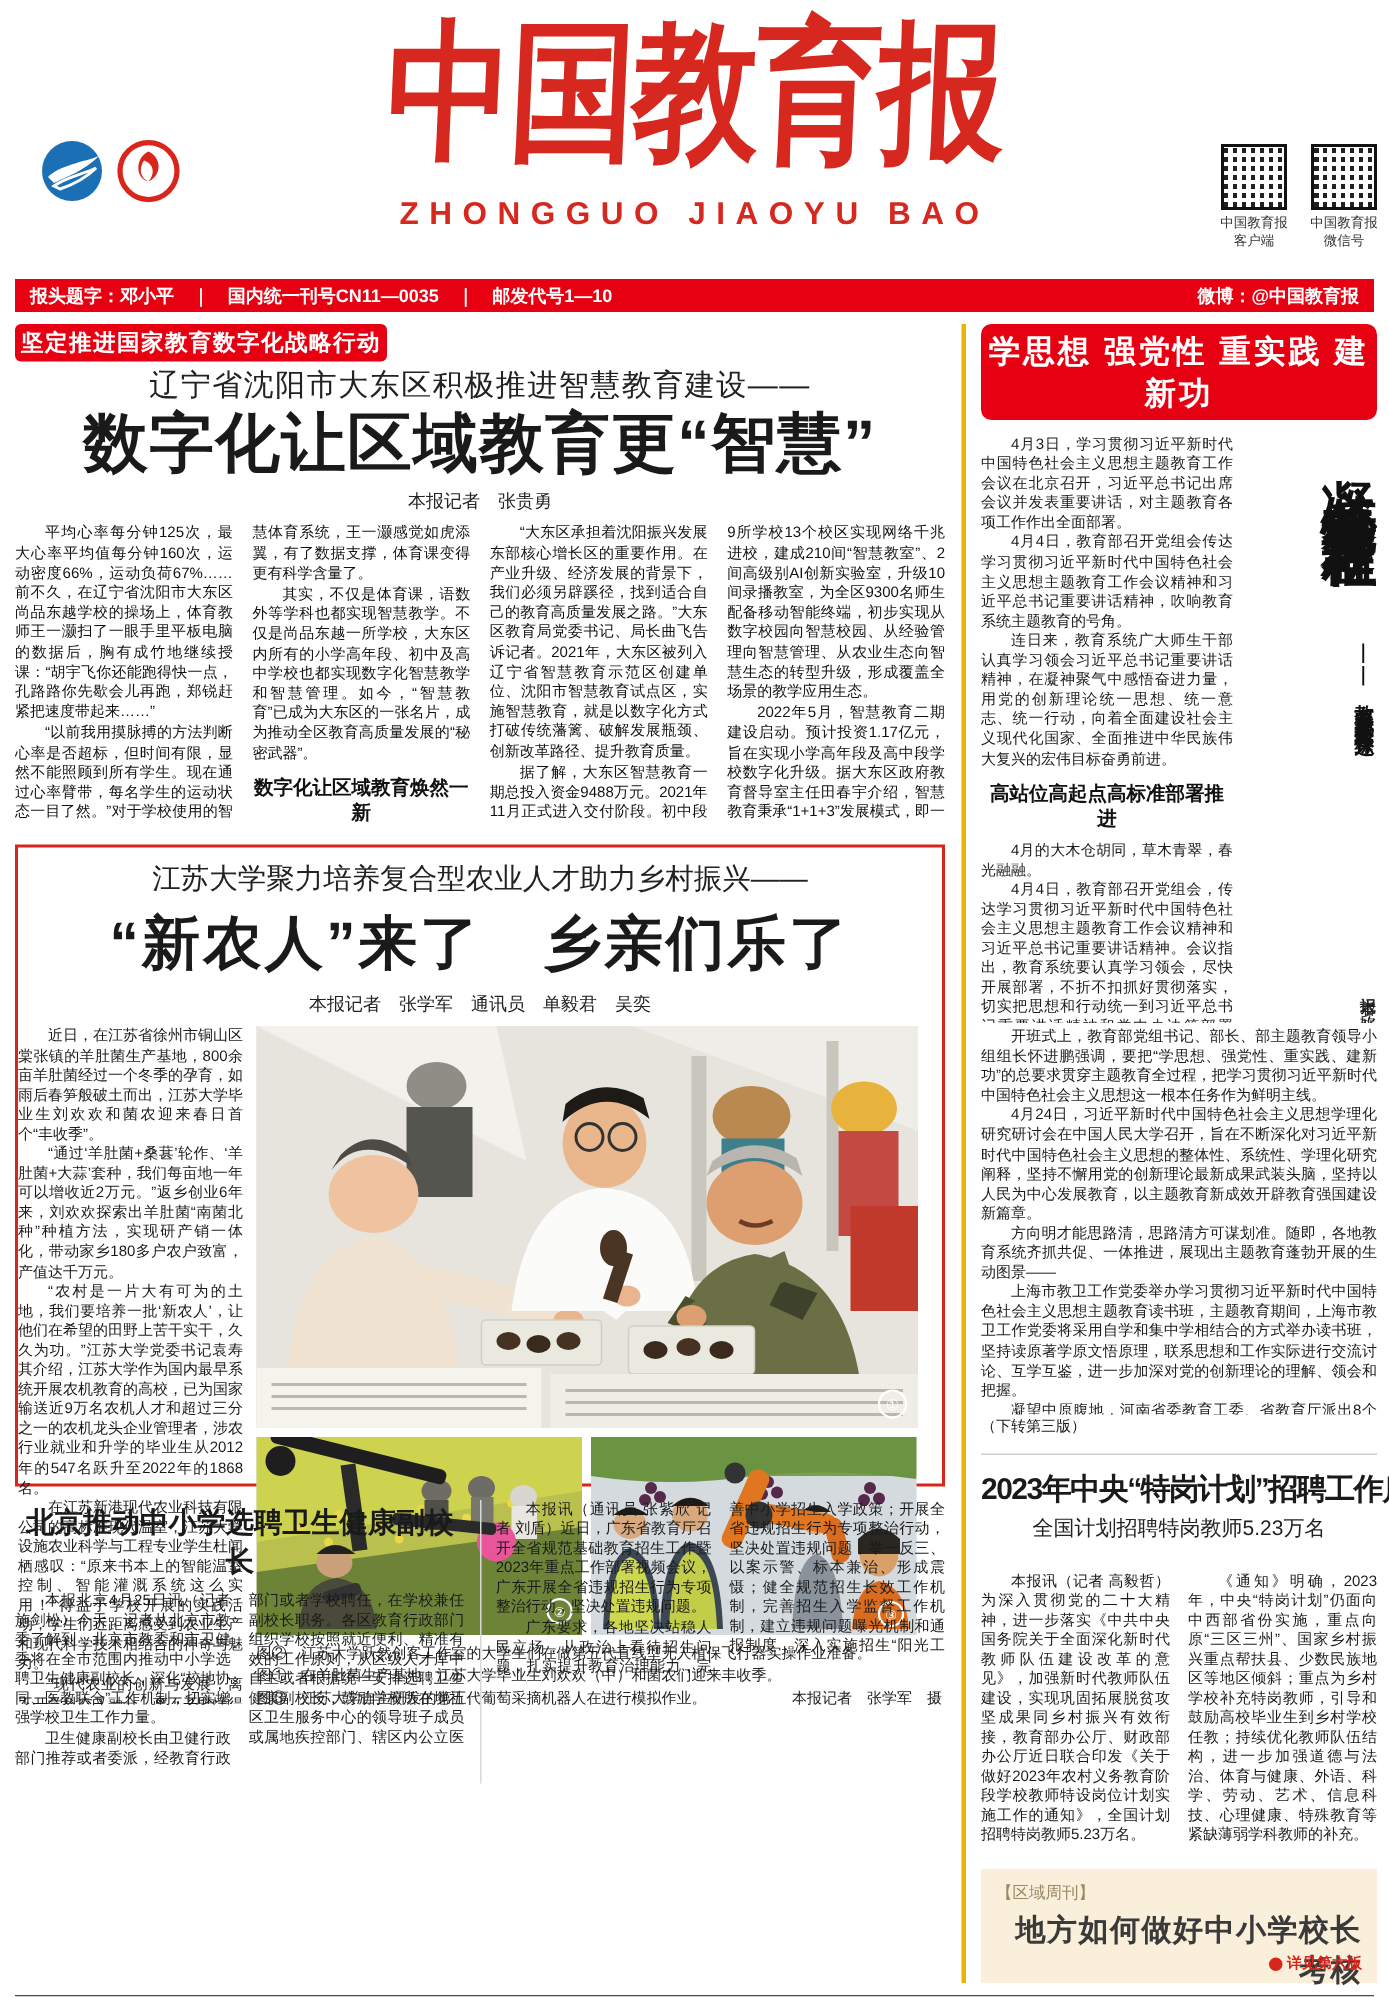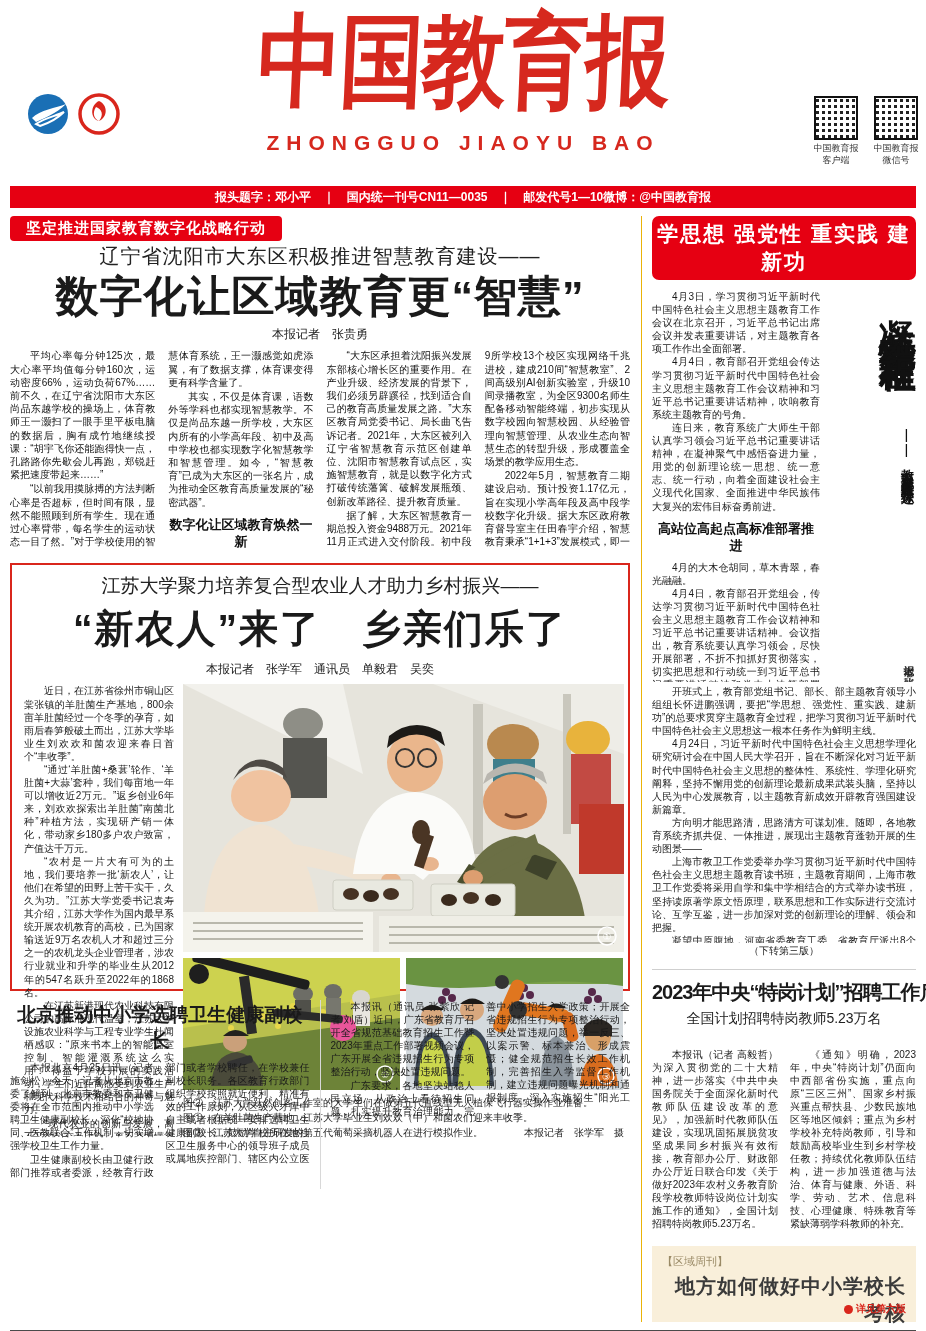--- a/index.html
+++ b/index.html
@@ -18,38 +18,38 @@
   .masthead-pinyin{font-size:21px;font-weight:bold;color:#d6281e;letter-spacing:7px;margin-top:14px;}
   .qrs{position:absolute;right:7px;top:96px;display:flex;gap:14px;text-align:center;}
   .qr{width:46px;}
   .qr-label{font-size:9px;color:#333;margin-top:3px;line-height:1.3;}
   .qr-box{width:44px;height:44px;margin:0 auto;background:
       repeating-linear-gradient(0deg,#111 0 3px,#fff 3px 6px),
       repeating-linear-gradient(90deg,#111 0 3px,#fff 3px 6px);
       background-blend-mode:screen;border:2px solid #111;box-sizing:border-box;}
   
   .infobar{margin:0 10px;height:22px;background:#e60012;color:#fff;display:flex;
-      justify-content:center;align-items:center;padding:0 10px;font-size:12px;font-weight:bold;}
+      justify-content:space-between;align-items:center;padding:0 10px;font-size:12px;font-weight:bold;}
   
   .content{display:flex;padding:8px 10px 0;gap:11px;}
   .left-region{width:620px;flex:none;}
-  .right-region{width:264px;flex:none;border-left:1px solid #eab308;padding-left:10px;}
+  .right-region{width:264px;flex:none;border-left:3px solid #eab308;padding-left:10px;}
   p{margin:0;text-indent:2em;}
   
   .badge-strategy{display:inline-block;background:#e60012;color:#fff;font-size:15px;font-weight:bold;
-      padding:3px 16px;border-radius:4px;letter-spacing:1px;}
+      padding:3px 4px;border-radius:4px;letter-spacing:1px;}
   .kicker1{text-align:center;font-size:20px;color:#222;margin-top:2px;letter-spacing:1px;}
   .headline1{text-align:center;font-size:43px;font-weight:bold;letter-spacing:1px;margin-top:2px;line-height:1.15;}
   .byline{font-family:"Liberation Serif",serif;text-align:center;font-size:12px;color:#222;margin:5px 0 6px;}
   .body-cols4{column-count:4;column-gap:13px;column-fill:auto;height:206px;overflow:hidden;
       font-size:10px;line-height:1.32;text-align:justify;color:#111;}
   .inline-subhead{font-size:13px;font-weight:bold;text-align:center;margin:7px 0;color:#111;}
   .body-cols4 p,.body-cols2 p{margin-bottom:1px;}
   
-  .feature{border:2px solid #d9261c;margin-top:8px;padding:6px 12px;height:428px;box-sizing:border-box;}
+  .feature{border:2px solid #d9261c;margin-top:8px;padding:6px 0;height:428px;box-sizing:border-box;}
   .kicker2{text-align:center;font-size:19px;color:#222;margin-top:2px;}
   .headline2{text-align:center;font-size:39px;font-weight:bold;letter-spacing:2px;margin-top:3px;}
   .feature-body{display:flex;gap:9px;margin-top:4px;}
   .feature-textcol{width:150px;flex:none;font-size:10px;line-height:1.31;text-align:justify;
       height:452px;overflow:hidden;}
   .feature-media{flex:1;}
   .photo{display:block;background:#ddd;}
   .photo-row{display:flex;gap:6px;margin-top:6px;}
   .captions{margin-top:5px;font-family:"Liberation Serif",serif;font-size:10px;line-height:1.5;color:#222;}
   .cap-row{display:flex;justify-content:space-between;}
@@ -65,21 +65,21 @@
   
   .badge-theme{background:#e60012;color:#fff;text-align:center;font-size:21px;font-weight:bold;
       padding:4px 0;border-radius:7px;letter-spacing:2px;}
   .theme-top{display:flex;margin-top:10px;height:392px;overflow:hidden;}
   .theme-narrow{width:168px;flex:none;font-size:10px;line-height:1.31;text-align:justify;overflow:hidden;}
   .theme-titles{flex:1;writing-mode:vertical-rl;display:flex;gap:6px;padding-left:2px;}
   .v-title{font-size:37px;font-weight:bold;letter-spacing:5px;line-height:1.0;color:#111;}
   .v-subtitle{font-size:13px;font-weight:bold;margin-top:88px;letter-spacing:2px;color:#111;}
   .v-byline{font-family:"Liberation Serif",serif;font-size:11px;margin-top:168px;color:#222;}
   .theme-wide{font-size:10px;line-height:1.31;text-align:justify;margin-top:3px;height:258px;overflow:hidden;}
-  .theme-jump{text-align:center;font-size:10px;margin-top:1px;}
+  .theme-jump{text-align:left;font-size:10px;margin-top:1px;}
   
   .tegang{margin-top:11px;border-top:1px solid #cfcfcf;padding-top:9px;}
   .headline4{text-align:center;font-size:20px;font-weight:bold;letter-spacing:-1px;white-space:nowrap;}
   .subhead4{text-align:center;font-size:14px;margin-top:4px;color:#222;}
   .tegang .body-cols2{height:188px;margin-top:20px;}
   
   .region-box{margin-top:10px;background:#f9efda;padding:8px 10px 6px;height:76px;box-sizing:border-box;position:relative;}
   .region-label{font-size:11px;color:#9a8a66;}
   .region-title{font-size:20px;font-weight:bold;color:#3a3a3a;margin-top:4px;text-align:right;letter-spacing:1px;}
   .region-more{position:absolute;right:10px;bottom:6px;font-size:10px;color:#d9261c;font-weight:bold;display:flex;align-items:center;gap:3px;}

